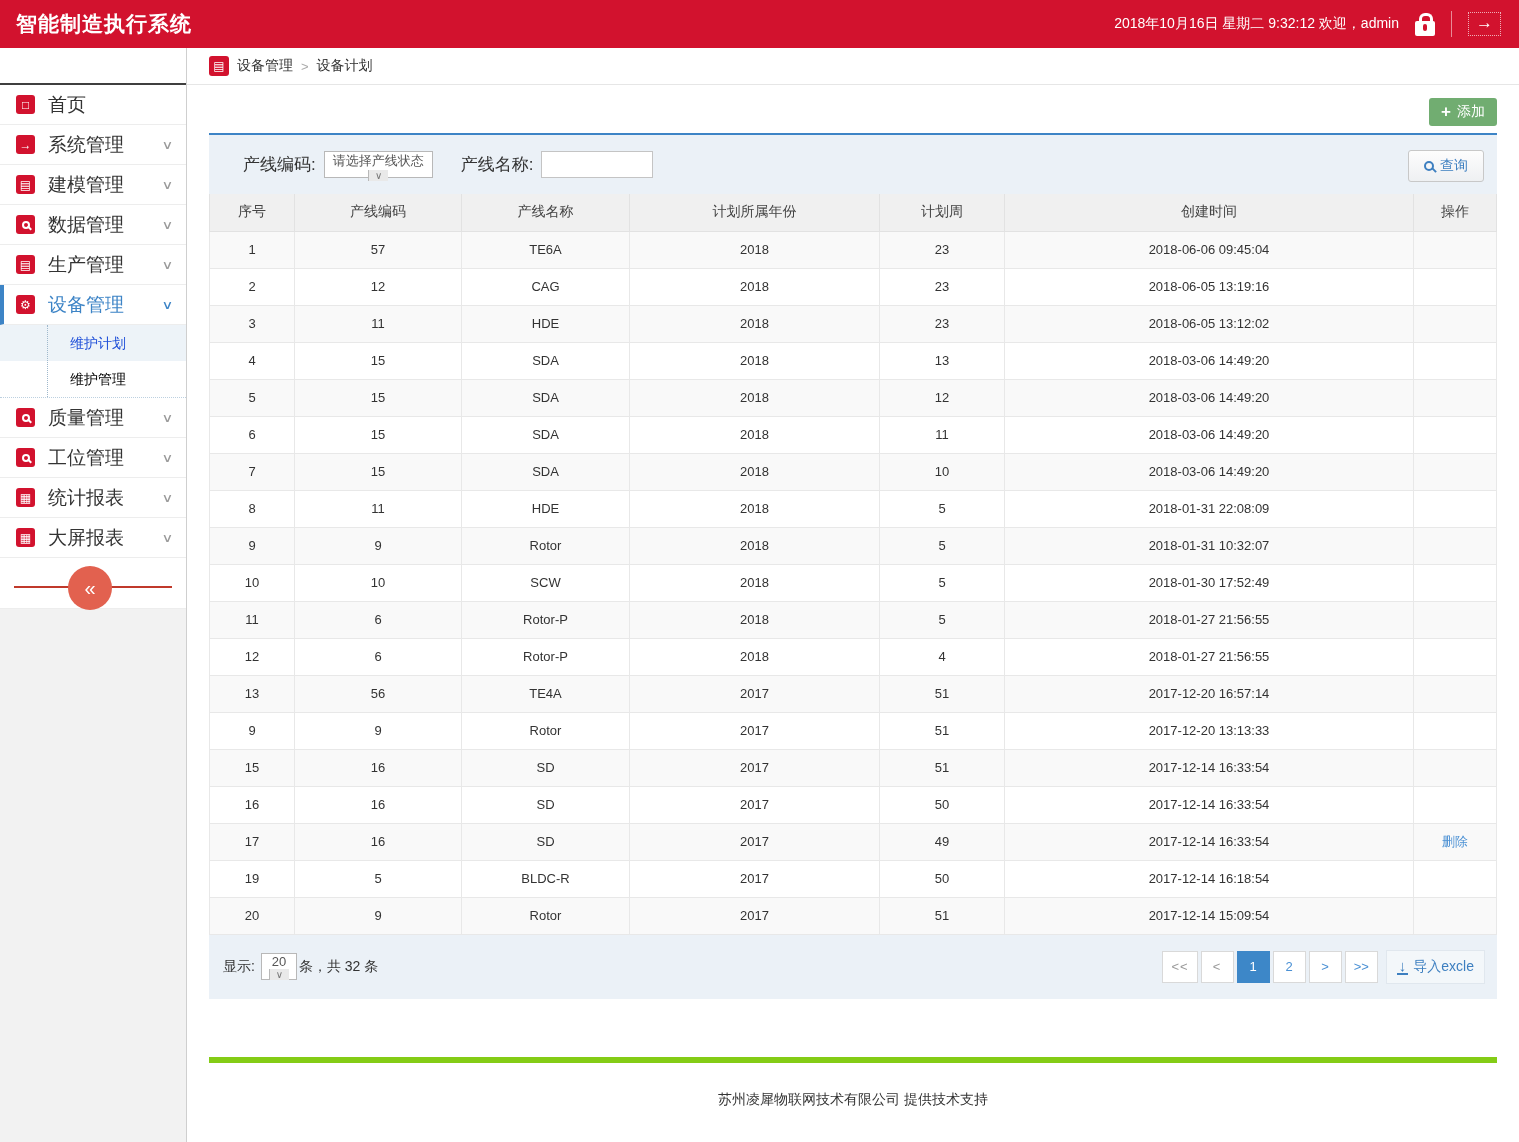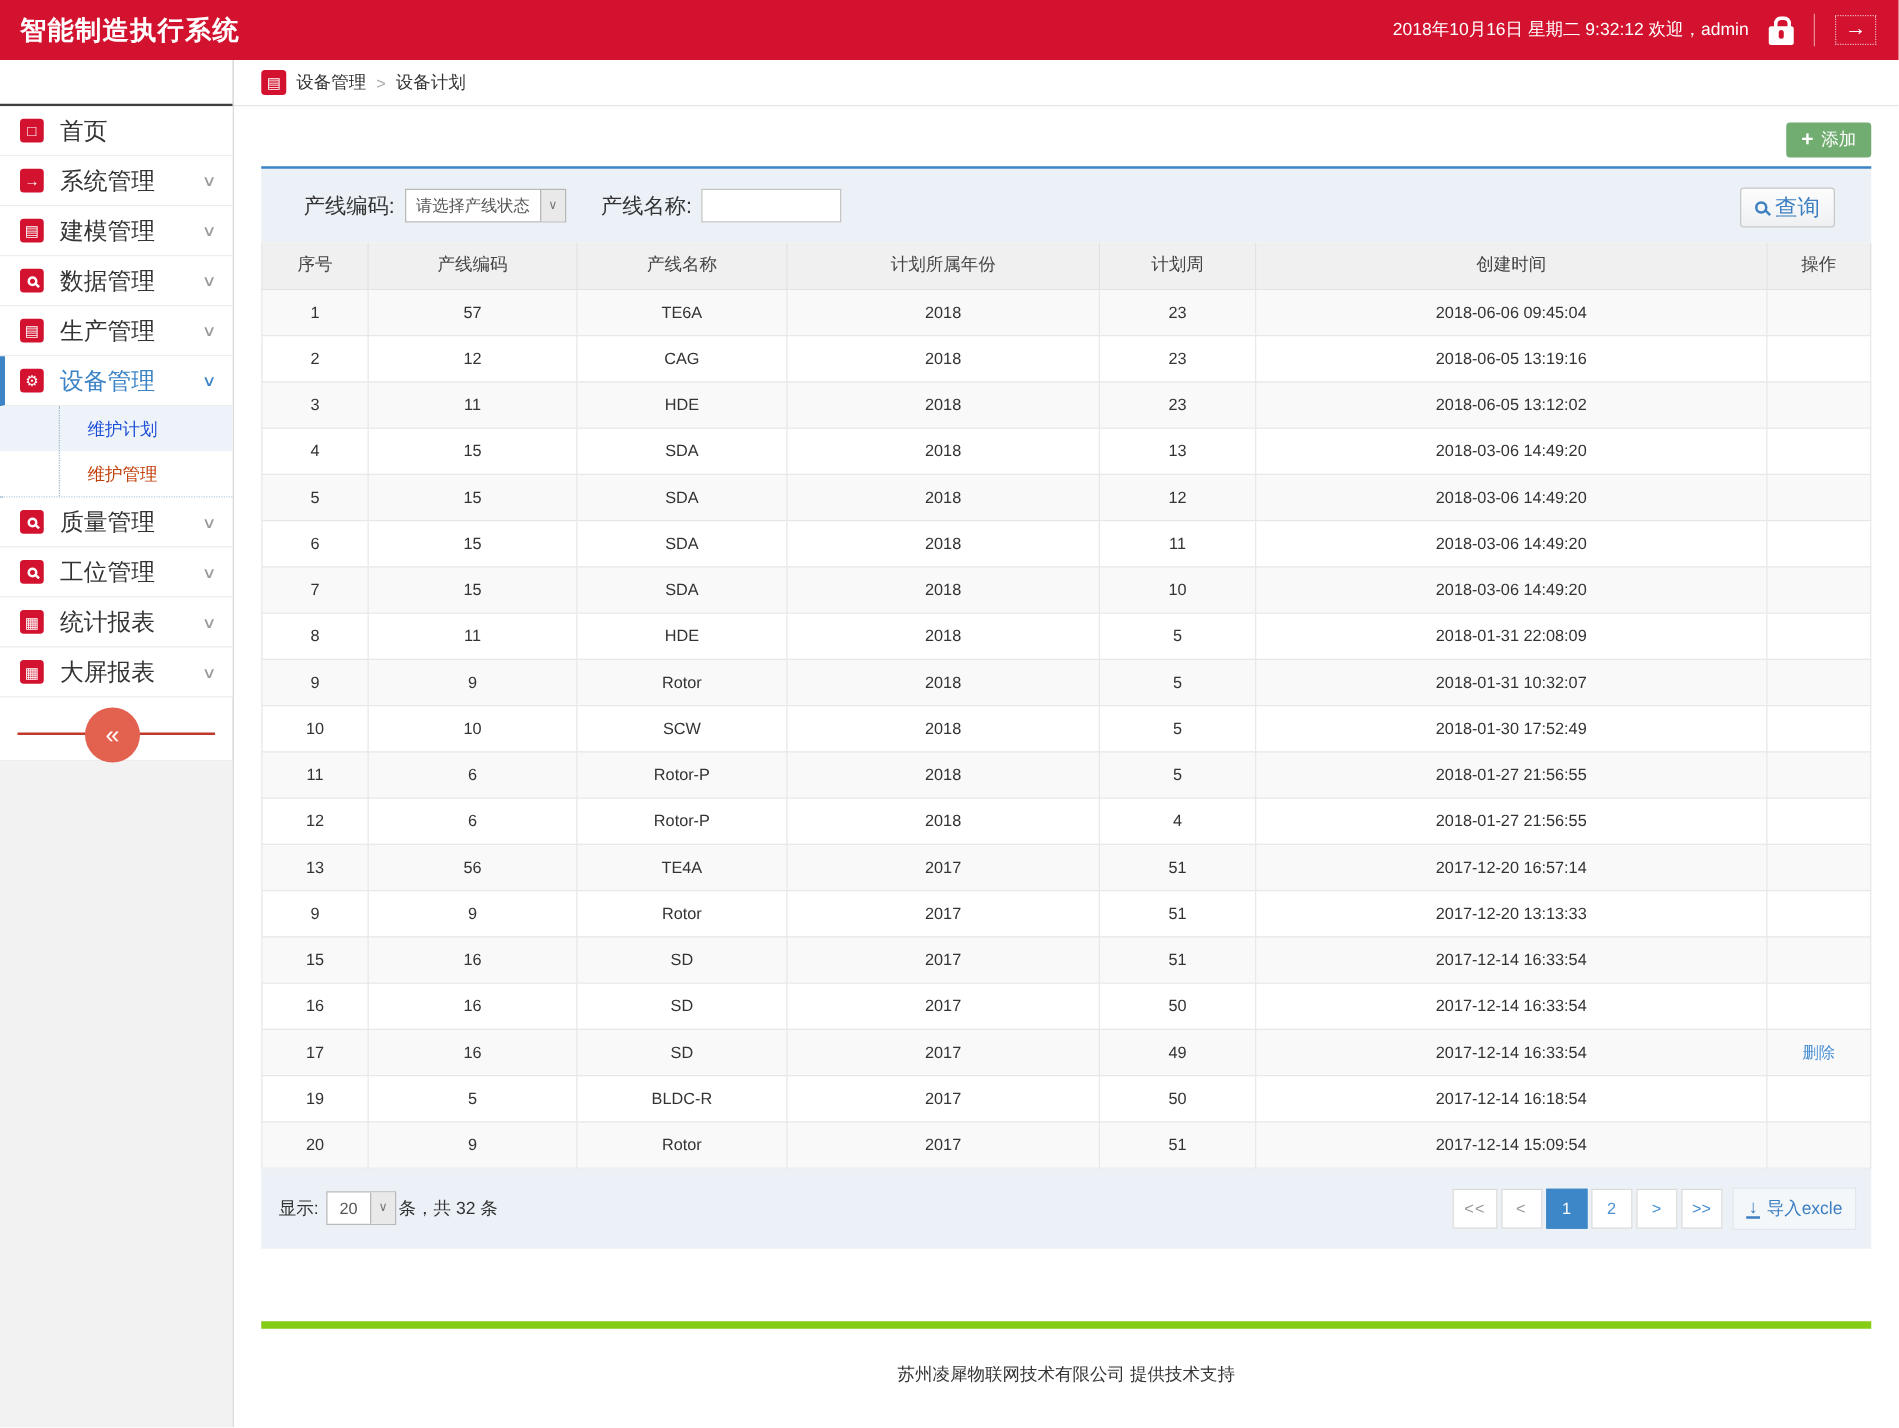--- a/index.html
+++ b/index.html
@@ -29,21 +29,21 @@
   .side-item { position:relative; height:40px; display:flex; align-items:center;
     padding:0 14px 0 16px; border-bottom:1px solid #ededed; cursor:pointer; }
   .side-item .badge { width:19px; height:19px; background:#d2122e; border-radius:3px; color:#fff;
     display:flex; align-items:center; justify-content:center; font-size:12px; line-height:1; flex:0 0 19px; }
   .side-item .lbl { font-size:19px; margin-left:13px; color:#333; flex:1;font-family:Liberation Mono, monospace; }
   .side-item .chev { color:#9a9a9a; font-size:12px; transform:scaleX(1.35); }
   .side-item.active { border-left:4px solid #3d84c6; padding-left:12px; }
   .side-item.active .lbl, .side-item.active .chev { color:#3d84c6; }
   .submenu { position:relative; border-bottom:1px dotted #bcd0e0; }
   .submenu::before { content:''; position:absolute; left:47px; top:0; bottom:0; border-left:1px dotted #9fb8cc; }
-  .sub-item { height:36px; line-height:36px; padding-left:70px; font-size:14px; color:#c2410c; cursor:pointer; }
+  .sub-item { height:36px; line-height:36px; padding-left:70px; font-size:14px; color:#000000; cursor:pointer; }
   .sub-item.active { background:#edf3f8; color:#1d4ed8; }
   .collapse-row { height:45px; position:relative; border-bottom:1px solid #ededed; margin-top:6px; }
   .collapse-line { position:absolute; left:14px; right:14px; top:22px; height:2px; background:#c0392b; }
   .collapse-btn { position:absolute; left:68px; top:2px; width:44px; height:44px; border-radius:50%;
     background:#e2614f; color:#fff; font-size:20px; display:flex; align-items:center; justify-content:center; cursor:pointer; }
   .side-fill { flex:1; background:#f2f2f2; }
 
   
   .main { flex:1; display:flex; flex-direction:column; }
   .crumbbar { height:37px; border-bottom:1px solid #e6e6e6; display:flex; align-items:center; padding-left:22px; gap:8px; }
@@ -54,29 +54,29 @@
   .content { padding:0 22px; }
   .toolbar { display:flex; justify-content:flex-end; margin-top:13px; }
   .btn-add { background:#71ad71; color:#fff; border:none; border-radius:3px; height:28px;
     padding:0 12px; font-size:14px; display:flex; align-items:center; gap:6px; cursor:pointer; }
   .btn-add .plus { font-size:17px; font-weight:bold; }
 
   .filterbar { margin-top:7px; background:#ebf1f7; border-top:2px solid #3d84c6; height:61px;
     display:flex; align-items:center; padding:0 14px 0 34px; position:relative; }
   .flabel { font-size:17px; color:#333; }
   .fake-select { display:flex; align-items:center; background:#fff; border:1px solid #b8b8b8;
-    height:27px; margin-left:8px; cursor:pointer; }
+    height:27px; margin-left:8px; cursor:pointer;flex-direction:column; }
   .fake-select .sel-text { padding:0 8px; font-size:13px; color:#555; }
   .fake-select .sel-arrow { width:20px; height:100%; background:#e9e9e9; border-left:1px solid #b8b8b8;
     display:flex; align-items:center; justify-content:center; color:#777; font-size:10px; }
   .ftext { width:112px; height:27px; border:1px solid #c4c4c4; margin-left:8px; font-size:13px; padding:0 6px; }
   .gap40 { width:28px; }
-  .btn-query { position:absolute; right:29px; top:15px; width:76px; height:32px; border:1px solid #c8c8c8;
+  .btn-query { position:absolute; right:13px; top:15px; width:76px; height:32px; border:1px solid #c8c8c8;
     border-radius:3px; background:linear-gradient(#fdfdfd,#eef0f2); display:flex; align-items:center;
-    justify-content:center; gap:6px; color:#3d7fc0; font-size:18px; cursor:pointer; }
+    justify-content:center; gap:6px; color:#3d7fc0; font-size:14px; cursor:pointer; }
   .mag { width:10px; height:10px; border:2px solid #3d7fc0; border-radius:50%; position:relative; display:inline-block; }
   .mag::after { content:''; position:absolute; width:6px; height:2px; background:#3d7fc0;
     transform:rotate(45deg); right:-5px; bottom:-2px; }
   .mag.white { border-color:#fff; width:8px; height:8px; }
   .mag.white::after { background:#fff; width:5px; right:-4px; bottom:-2px; }
 
   
   table.grid { width:100%; border-collapse:collapse; table-layout:fixed; margin-top:0; }
   .grid th { background:#f0f0f0; height:37px; font-size:14px; font-weight:normal; color:#444;
     border:1px solid #e2e2e2; border-top:none; }

